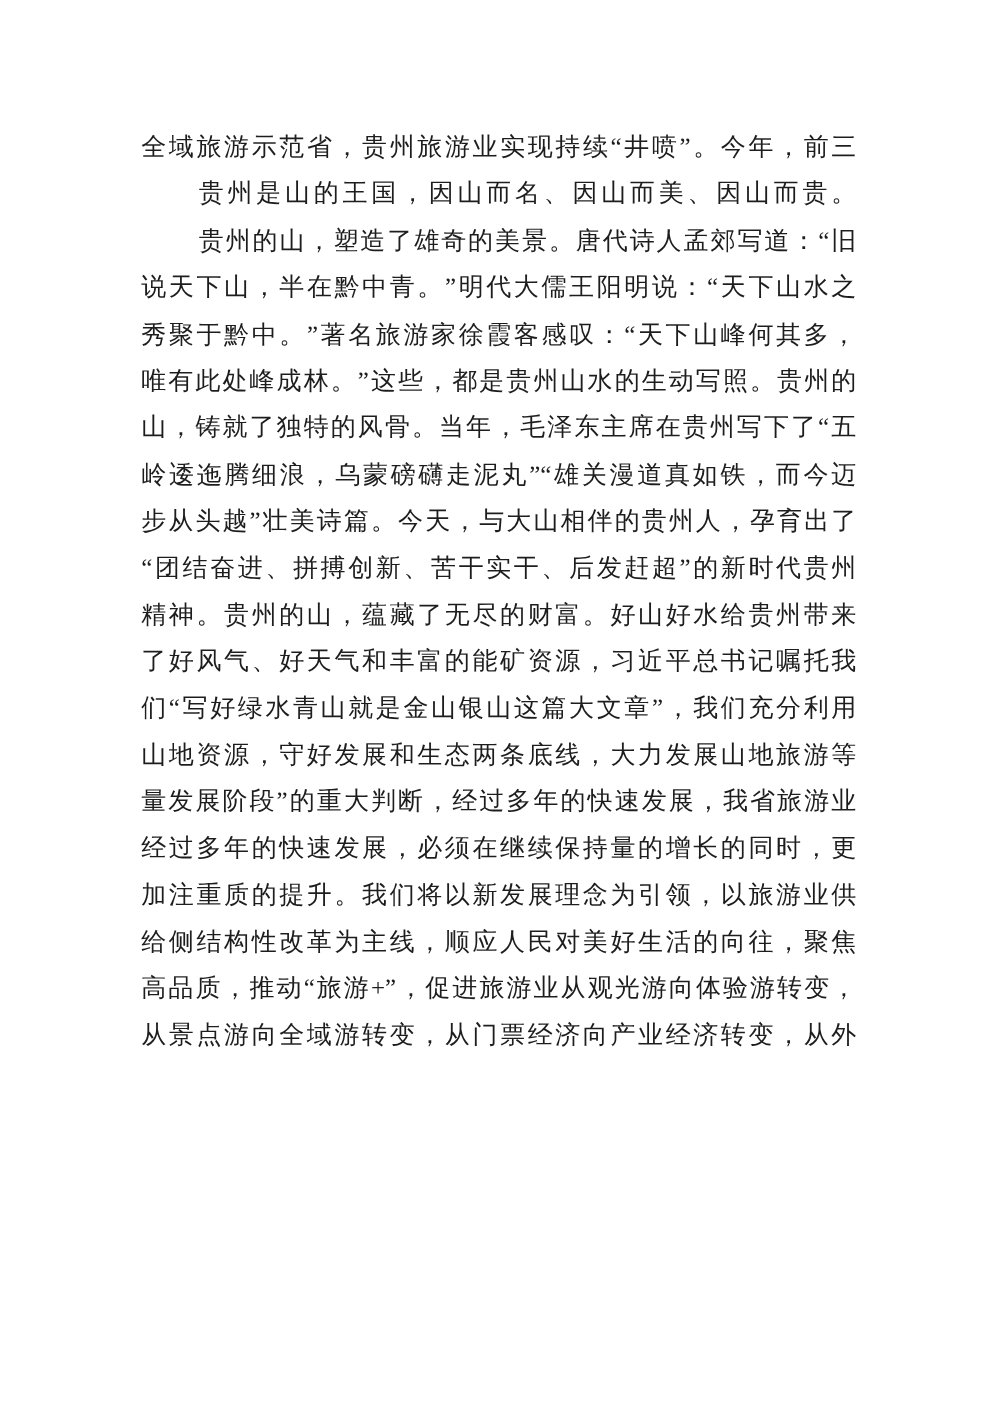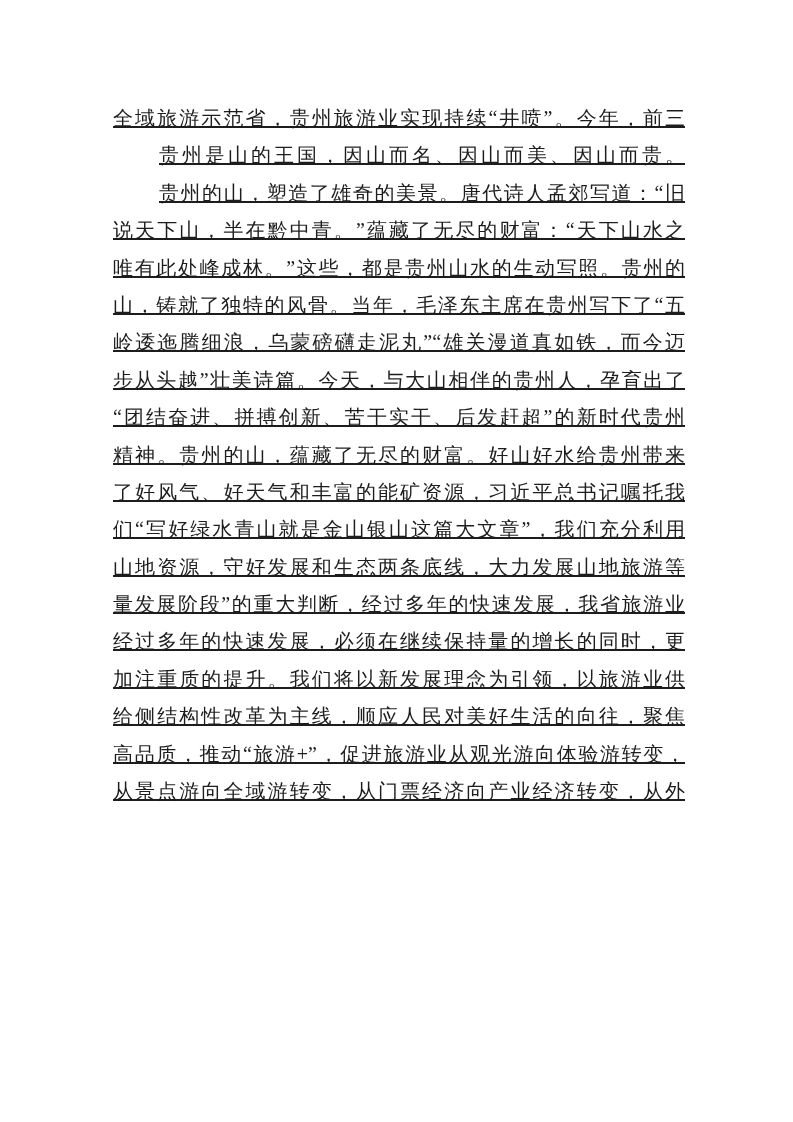--- a/index.html
+++ b/index.html
@@ -24,35 +24,35 @@
     font-size: 20px;
     line-height: 37.4px;
     font-weight: normal;
   }
   .line {
     text-align: justify;
     text-align-last: justify;
     text-justify: inter-character;
     height: 37.4px;
     white-space: nowrap;
-    text-decoration: underline;
   }
   .line.indent {
     text-indent: 46px;
   }
 </style>
 </head>
 <body>
 
 <div class="page">
   <div class="text-block">
     <div class="line">全域旅游示范省，贵州旅游业实现持续“井喷”。今年，前三</div>
     <div class="line indent">贵州是山的王国，因山而名、因山而美、因山而贵。</div>
     <div class="line indent">贵州的山，塑造了雄奇的美景。唐代诗人孟郊写道：“旧</div>
-    <div class="line">说天下山，半在黔中青。”蕴藏了无尽的财富：“天下山水之</div>
+    <div class="line">说天下山，半在黔中青。”明代大儒王阳明说：“天下山水之</div>
+    <div class="line">秀聚于黔中。”著名旅游家徐霞客感叹：“天下山峰何其多，</div>
     <div class="line">唯有此处峰成林。”这些，都是贵州山水的生动写照。贵州的</div>
     <div class="line">山，铸就了独特的风骨。当年，毛泽东主席在贵州写下了“五</div>
     <div class="line">岭逶迤腾细浪，乌蒙磅礴走泥丸”“雄关漫道真如铁，而今迈</div>
     <div class="line">步从头越”壮美诗篇。今天，与大山相伴的贵州人，孕育出了</div>
     <div class="line">“团结奋进、拼搏创新、苦干实干、后发赶超”的新时代贵州</div>
     <div class="line">精神。贵州的山，蕴藏了无尽的财富。好山好水给贵州带来</div>
     <div class="line">了好风气、好天气和丰富的能矿资源，习近平总书记嘱托我</div>
     <div class="line">们“写好绿水青山就是金山银山这篇大文章”，我们充分利用</div>
     <div class="line">山地资源，守好发展和生态两条底线，大力发展山地旅游等</div>
     <div class="line">量发展阶段”的重大判断，经过多年的快速发展，我省旅游业</div>

